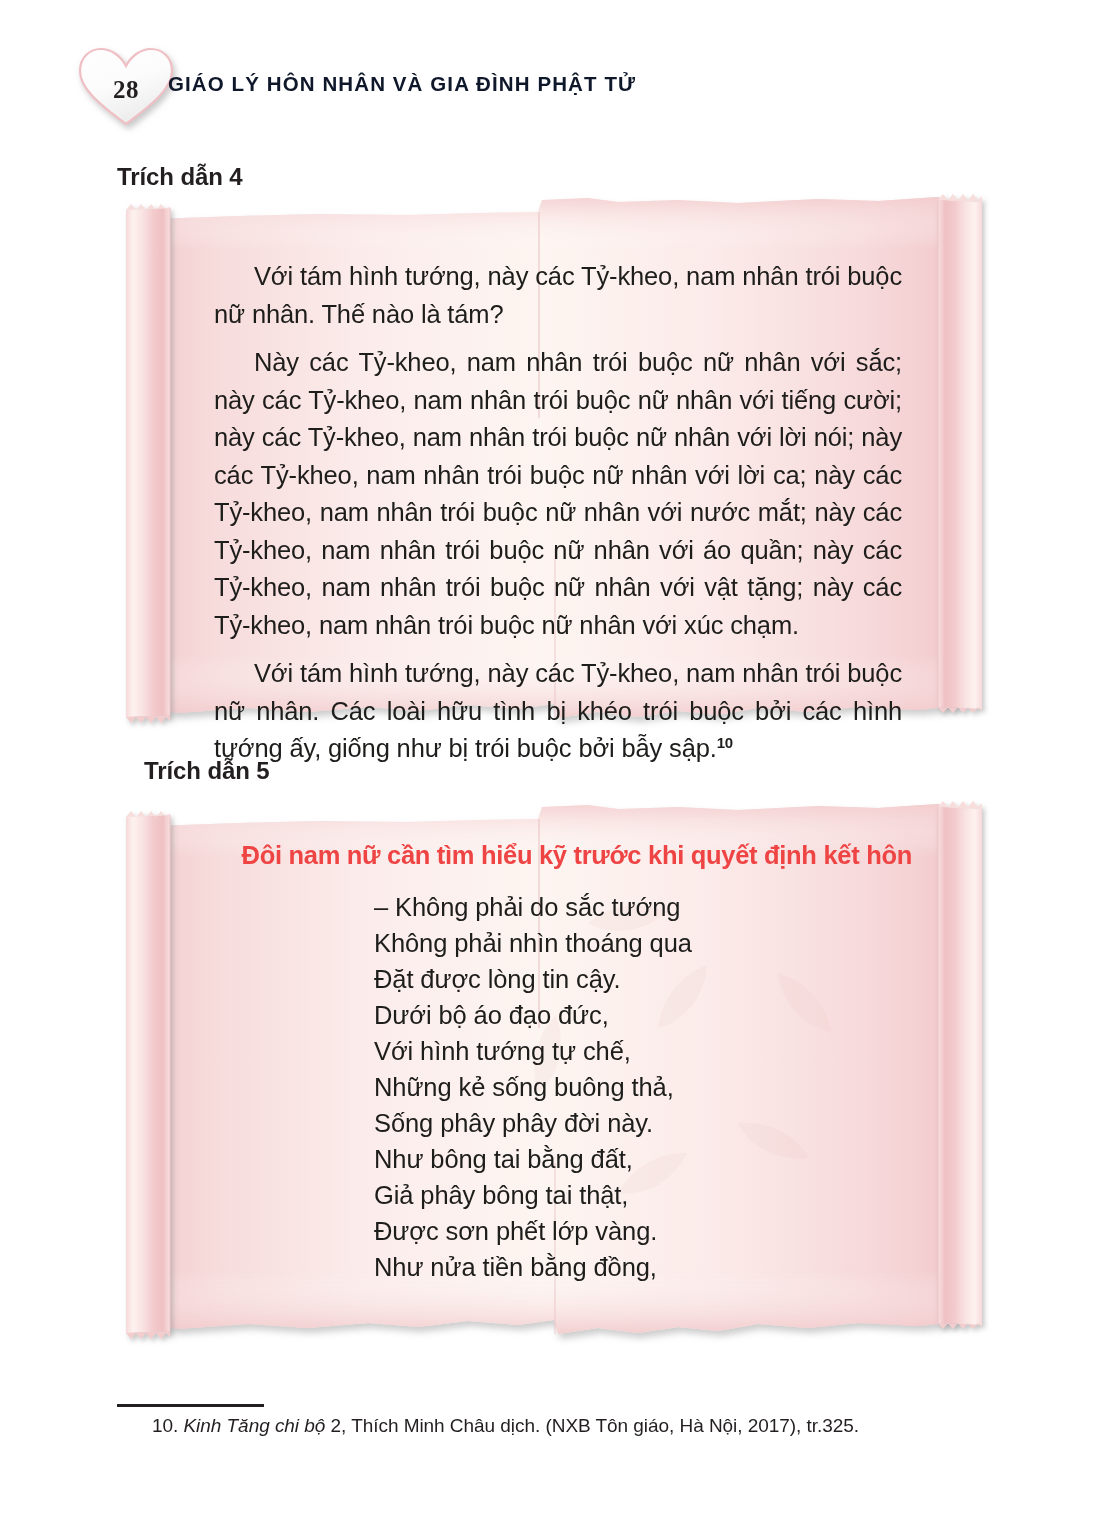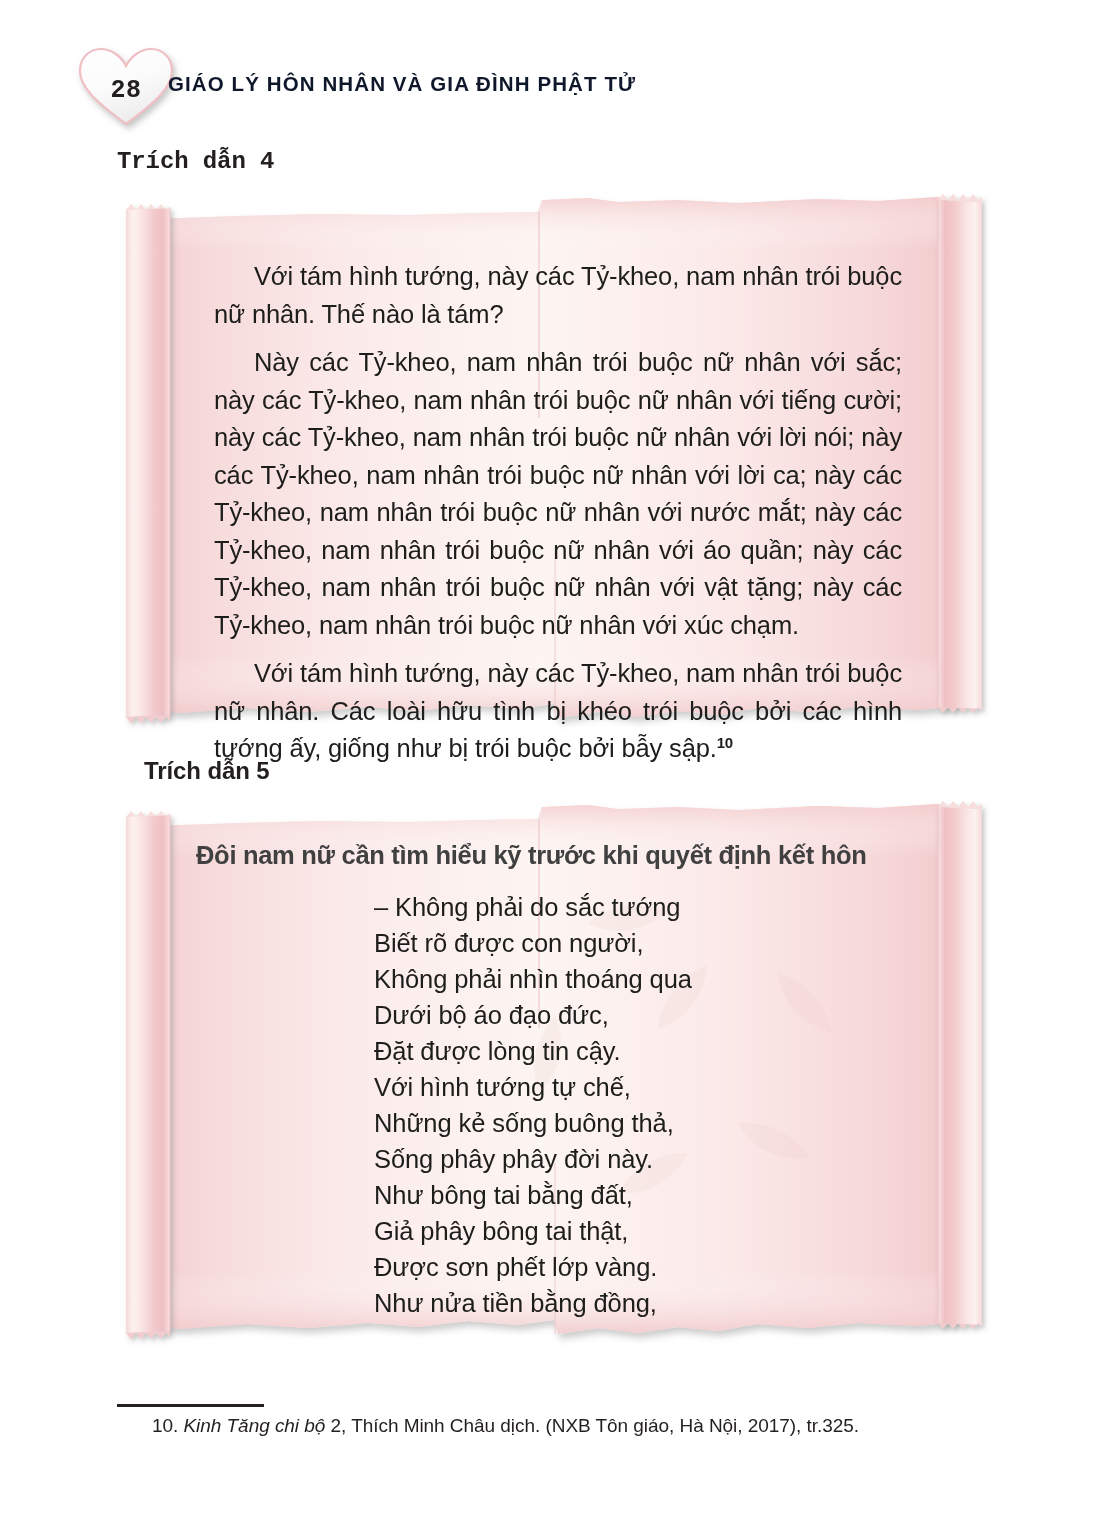--- a/index.html
+++ b/index.html
@@ -42,21 +42,21 @@
   }
   .heart-num {
     position: absolute;
     left: 0;
     top: 0;
     width: 96px;
     height: 84px;
     display: flex;
     align-items: center;
     justify-content: center;
-    font-family: Liberation Mono, monospace;
+    font-family: Liberation Serif, serif;
     font-size: 25px;
     font-weight: 700;
     color: #231f20;
     letter-spacing: 0.5px;
     padding-top: 4px;
     box-sizing: border-box;
   }
   .header-title {
     position: absolute;
     left: 168px;
@@ -70,21 +70,21 @@
 
   
   .section-label {
     position: absolute;
     left: 117px;
     font-size: 24px;
     font-weight: 700;
     color: #231f20;
     letter-spacing: -0.1px;
   }
-  #label-4 { top: 148px; font-family: Liberation Mono, monospace; }
+  #label-4 { top: 163px; }
   #label-5 { top: 757px; margin-left: 27px; }
 
   
   .scroll {
     position: absolute;
     left: 118px;
     width: 872px;
   }
   #scroll-4 { top: 188px; height: 545px; }
   #scroll-5 { top: 793px; height: 556px; }
@@ -130,24 +130,24 @@
     line-height: 0;
     font-weight: bold;
   }
 
   
   .verse-title {
     position: absolute;
     left: 0;
     right: 0;
     top: 48px;
-    text-align: left;
+    text-align: right;
     font-size: 25.5px;
     font-weight: 700;
-    color: #404040;
+    color: #ef4444;
     letter-spacing: -0.3px;
   }
   .verse-lines {
     position: absolute;
     left: 178px;
     top: 96px;
     font-size: 25.5px;
     line-height: 36px;
     color: #1d1d1b;
     letter-spacing: -0.1px;
@@ -381,24 +381,23 @@
       <path d="M820,14 L825,8 L830,14 L835,8 L840,14 L845,8 L850,14 L855,8 L860,14 L864,10 L864,16 L820,14 Z" fill="#f7dedd"></path>
       <path d="M820,530 L825,536 L830,530 L835,536 L840,530 L845,536 L850,530 L855,536 L860,530 L864,534 L864,532 L820,530 Z" fill="#f3cdce"></path>
       <path d="M820,14 L820,530" stroke="#eec3c5" stroke-width="1" fill="none"></path>
     </g>
   </svg>
 
   <div class="scroll-content">
     <div class="verse-title">Đôi nam nữ cần tìm hiểu kỹ trước khi quyết định kết hôn</div>
     <div class="verse-lines">
       <div>– Không phải do sắc tướng</div>
-      <div>Biết rõ được con người,</div>
       <div>Không phải nhìn thoáng qua</div>
+      <div>Đặt được lòng tin cậy.</div>
       <div>Dưới bộ áo đạo đức,</div>
-      <div>Đặt được lòng tin cậy.</div>
       <div>Với hình tướng tự chế,</div>
       <div>Những kẻ sống buông thả,</div>
       <div>Sống phây phây đời này.</div>
       <div>Như bông tai bằng đất,</div>
       <div>Giả phây bông tai thật,</div>
       <div>Được sơn phết lớp vàng.</div>
       <div>Như nửa tiền bằng đồng,</div>
     </div>
   </div>
 </div>

